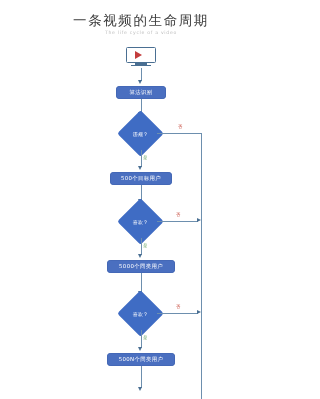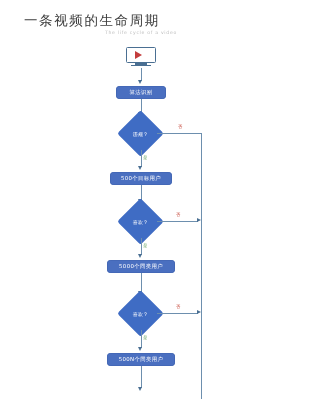--- a/index.html
+++ b/index.html
@@ -8,26 +8,26 @@
     background:#ffffff;
     font-family:"DejaVu Sans","Liberation Sans",sans-serif;
     overflow:hidden;
     position:relative;
   }
   #stage{position:absolute;left:0;top:0;width:282px;height:399px;}
 
   
   .title{
     position:absolute;left:0;top:12px;width:282px;
+    text-align:center;
     font-size:13.5px;
     letter-spacing:1.6px;
     color:#3c3c3c;
     font-weight:400;
     white-space:nowrap;
-    margin-left:24px;
   }
   .subtitle{
     position:absolute;left:0;top:30px;width:282px;
     text-align:center;
     font-size:4.6px;
     letter-spacing:.7px;
     color:#bdbdbd;
     white-space:nowrap;
   }
 

